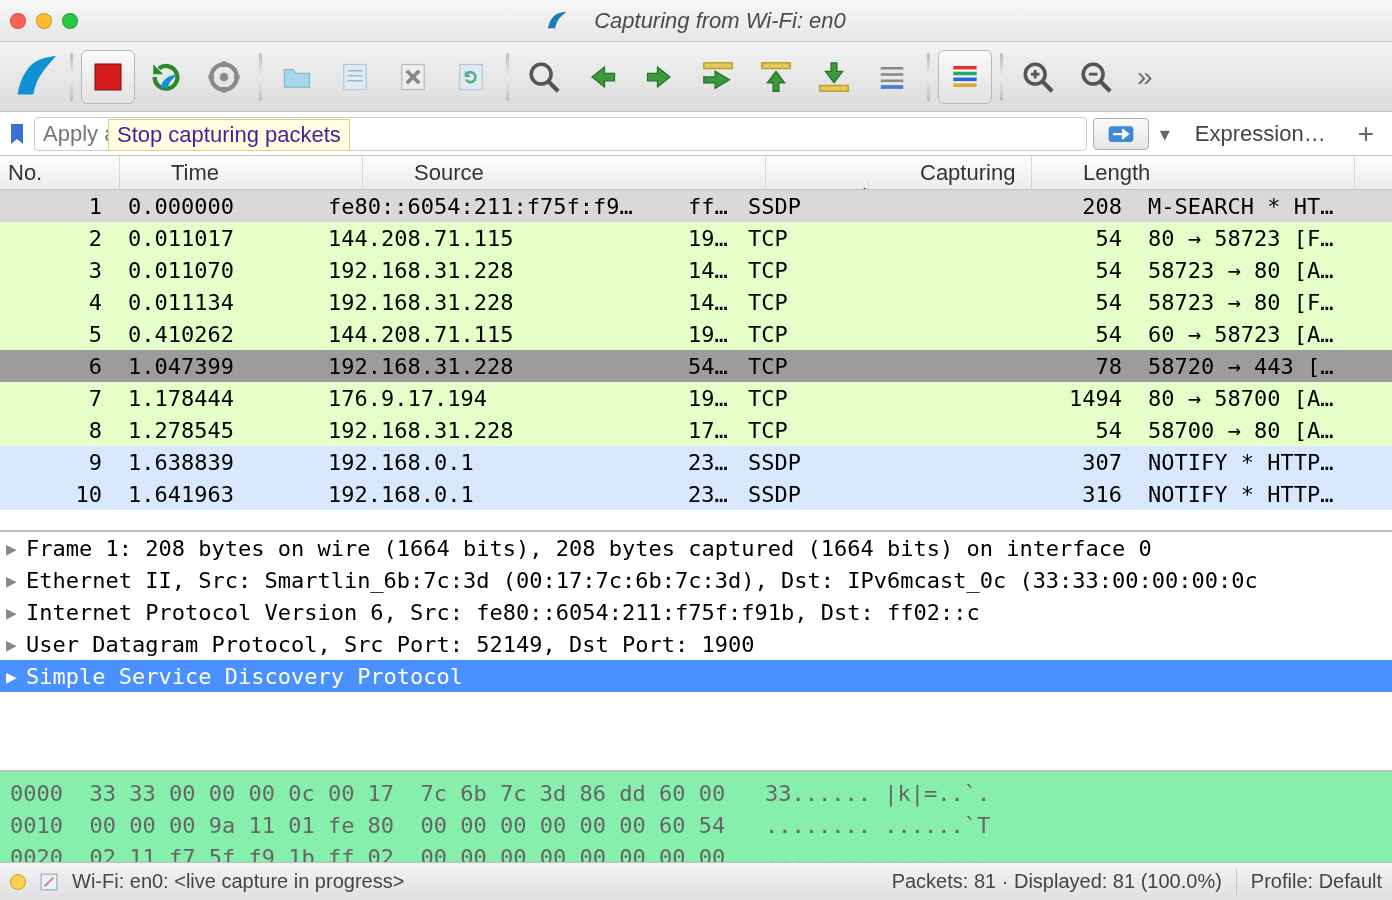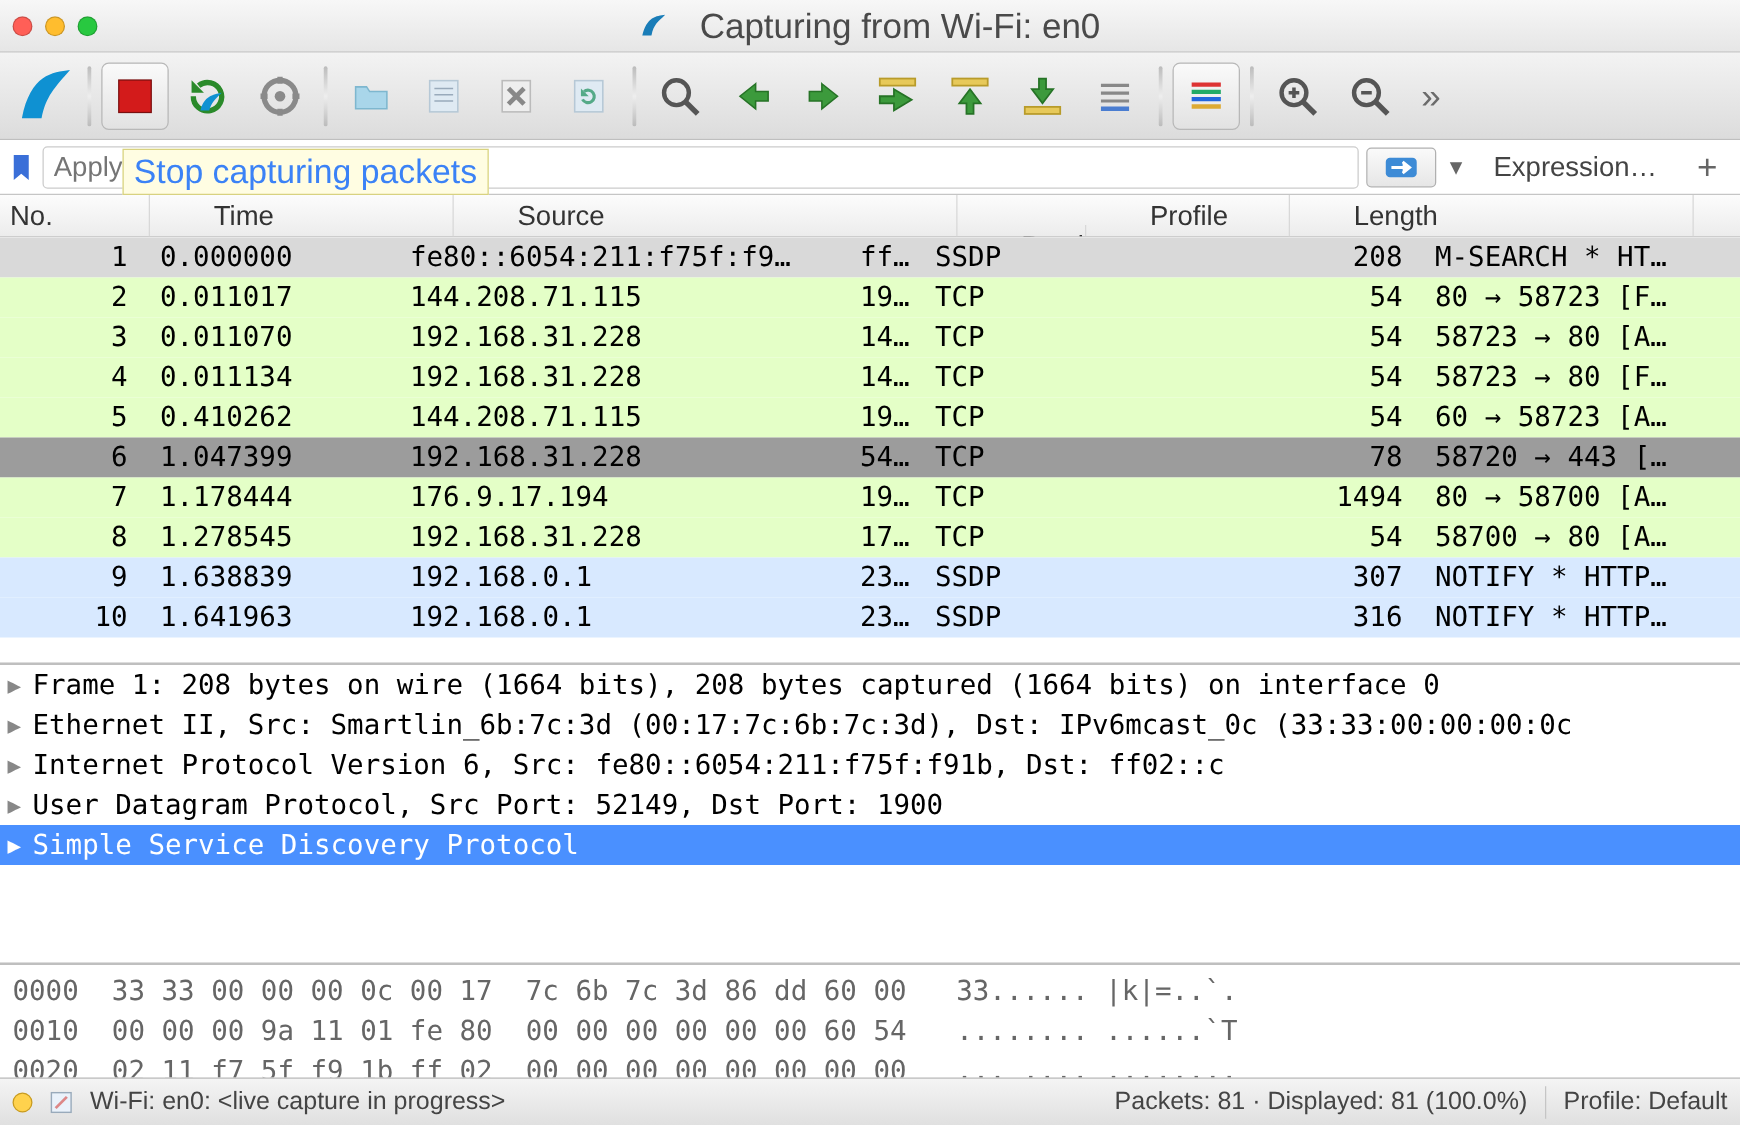--- a/index.html
+++ b/index.html
@@ -18,21 +18,21 @@
     background: linear-gradient(#f7f7f7,#e6e6e6);
     border-bottom: 1px solid #c9c9c9;
     display: flex;
     align-items: center;
     padding: 0 10px;
     position: relative;
   }
   .traffic { display:flex; gap:10px; margin-right:14px;}
   .tl { width:16px; height:16px; border-radius:50%; border:1px solid rgba(0,0,0,.2);}
   .tl.red{background:#ff5f57;} .tl.yel{background:#ffbd2e;} .tl.grn{background:#28c840;}
-  .title-center { position:absolute; left:0; right:0; text-align:center; font-size:28px; color:#4a4a4a; pointer-events:none; display:flex; align-items:center; justify-content:center; gap:26px;}
+  .title-center { position:absolute; left:0; right:0; text-align:center; font-size:22px; color:#4a4a4a; pointer-events:none; display:flex; align-items:center; justify-content:center; gap:26px;font-style:italic;}
   .shark-fin { display:inline-block; width:22px; height:22px; }
   .toolbar {
     height: 70px;
     background: linear-gradient(#f3f3f3,#dcdcdc);
     border-bottom:1px solid #bfbfbf;
     display:flex; align-items:center; padding:0 8px; gap:4px;
   }
   .tb-btn {
     width:54px; height:54px;
     display:flex; align-items:center; justify-content:center;
@@ -49,23 +49,23 @@
     display:flex; align-items:center; padding:0 6px; gap:6px;
   }
   .bookmark { width:22px; height:30px; display:flex; align-items:center; justify-content:center;}
   .filter-wrap { flex:1; position:relative; }
   .filter-input {
     width:100%; height:34px; font-size:22px; color:#9a9a9a;
     border:1px solid #ccc; border-radius:4px; padding:0 8px;
     background:#fff;
   }
   .tooltip {
-    position:absolute; left:64px; top:2px;
+    position:absolute; left:74px; top:2px;
     background:#fffde2; border:1px solid #d8d280;
-    font-size:27px; color:#3b82f6; padding:2px 8px;
+    font-size:22px; color:#4c1d95; padding:2px 8px;
     pointer-events:none;
   }
   .filter-go {
     width:56px; height:32px; border:1px solid #b0b0b0; border-radius:4px;
     background:linear-gradient(#fafafa,#e6e6e6);
     display:flex; align-items:center; justify-content:center;
   }
   .dropdown-caret { width:20px; height:32px; display:flex; align-items:center; justify-content:center; color:#666;}
   .expression { font-size:22px; color:#444; padding:0 14px;}
   .plus { font-size:28px; color:#666; padding:0 12px;}
@@ -98,21 +98,21 @@
   .bg-blue{background:#d8e9ff;}
   .pdetail {
     height:240px; background:#fff; border-top:2px solid #bfbfbf;
     font-family:"Menlo","Consolas",monospace; font-size:22px;
     overflow:hidden;
   }
   .prot-line { display:flex; align-items:center; height:32px; padding-left:6px;}
   .prot-sel { background:#4a90ff; color:#fff;}
   .tri { width:20px; color:#888; font-size:18px;}
   .hexpane {
-    flex:1; background:#ffffff; border-top:2px solid #bfbfbf;
+    flex:1; background:#86efac; border-top:2px solid #bfbfbf;
     font-family:"Menlo","Consolas",monospace; font-size:22px; color:#666;
     padding:6px 10px; overflow:hidden;
   }
   .hexline { white-space:pre; line-height:32px;}
   .statusbar {
     height:38px; background:linear-gradient(#f4f4f4,#e0e0e0);
     border-top:1px solid #bdbdbd;
     display:flex; align-items:center; font-size:20px; color:#444;
     padding:0 10px; gap:14px;
   }
@@ -288,21 +288,21 @@
   <div class="dropdown-caret">▾</div>
   <div class="expression">Expression…</div>
   <div class="plus">+</div>
 </div>
 
 <div class="plist-header">
   <div class="col col-no">No.</div>
   <div class="col col-time">Time</div>
   <div class="col col-src">Source</div>
   <div class="col col-dst">Desti</div>
-  <div class="col col-proto">Profile</div>
+  <div class="col col-proto">Capturing</div>
   <div class="col col-len">Length</div>
 </div>
 
 <div class="plist" id="plist">
     <div class="prow bg-gray">
       <div class="c c-no">1</div>
       <div class="c c-time">0.000000</div>
       <div class="c c-src">fe80::6054:211:f75f:f9…</div>
       <div class="c c-dst">ff…</div>
       <div class="c c-proto">SSDP</div>

